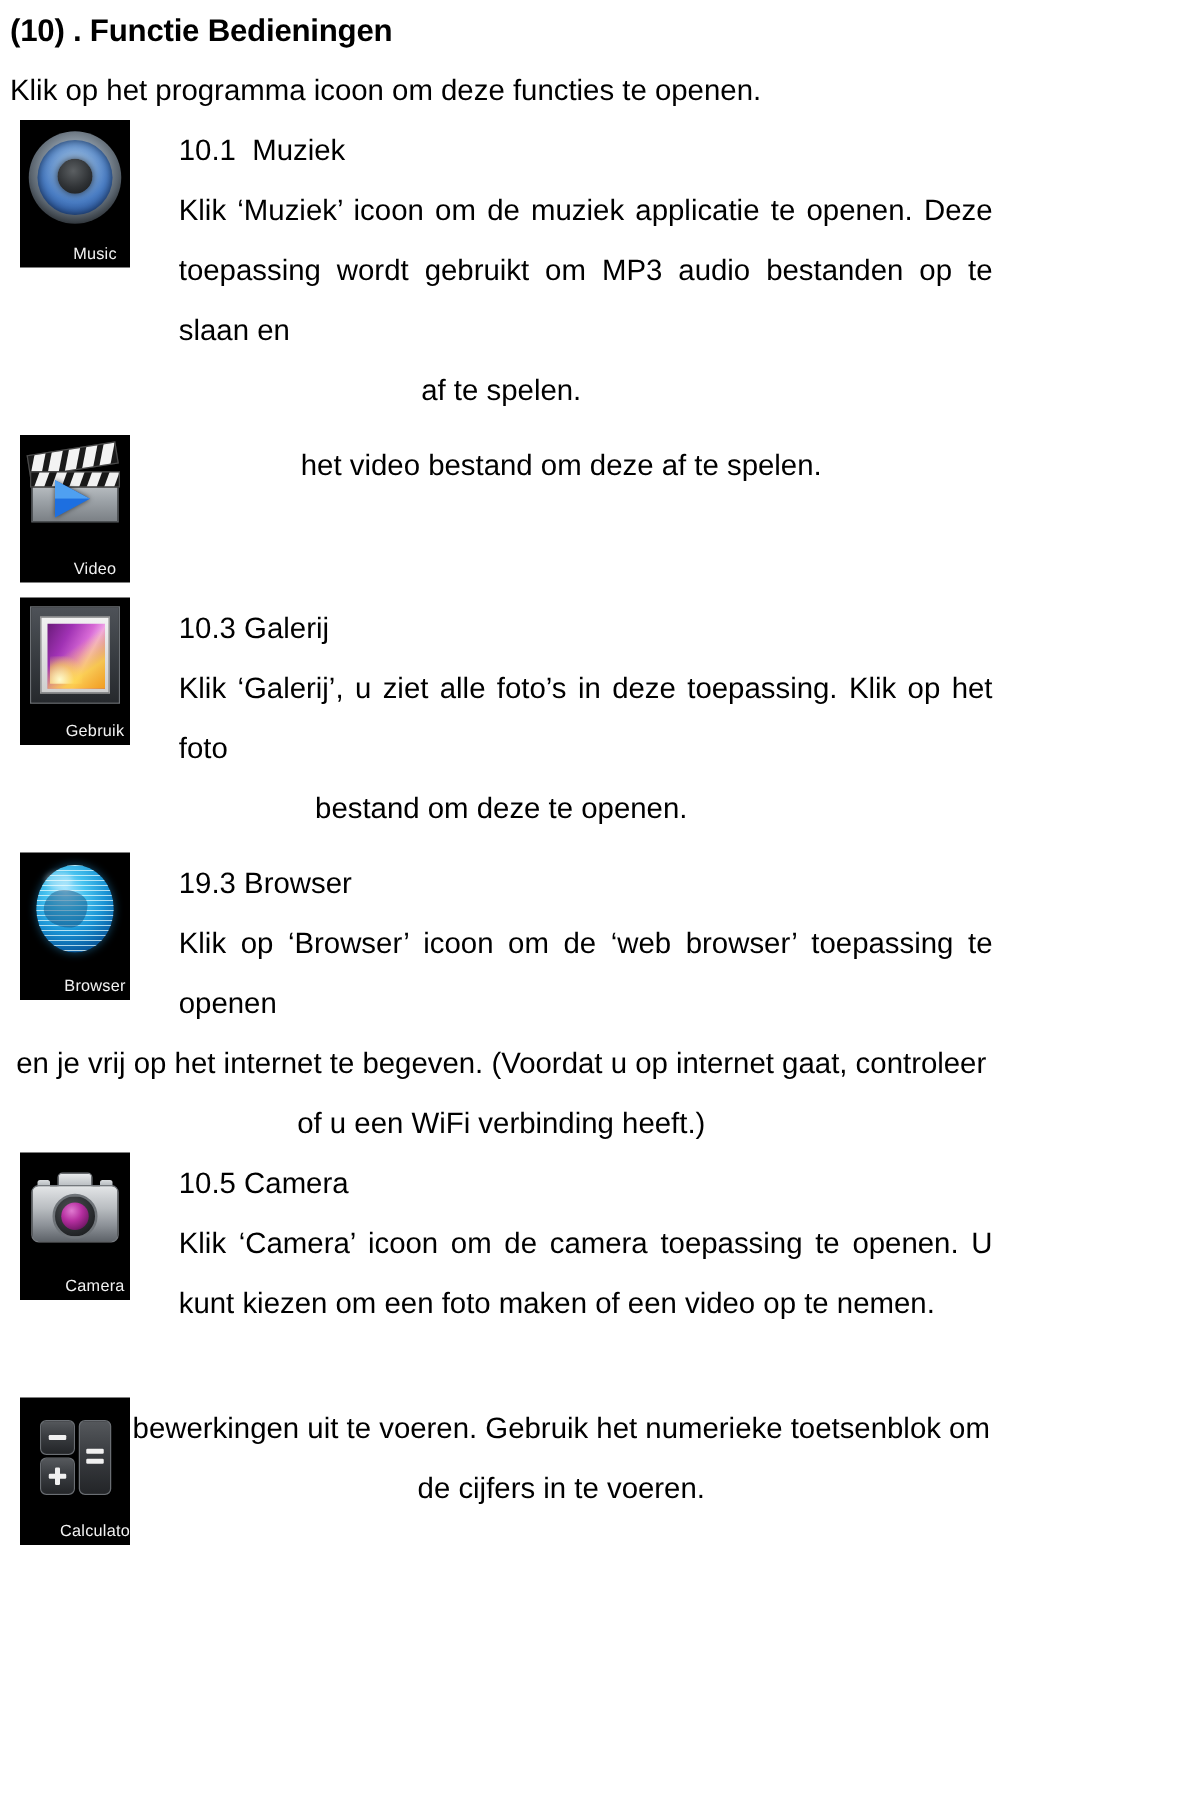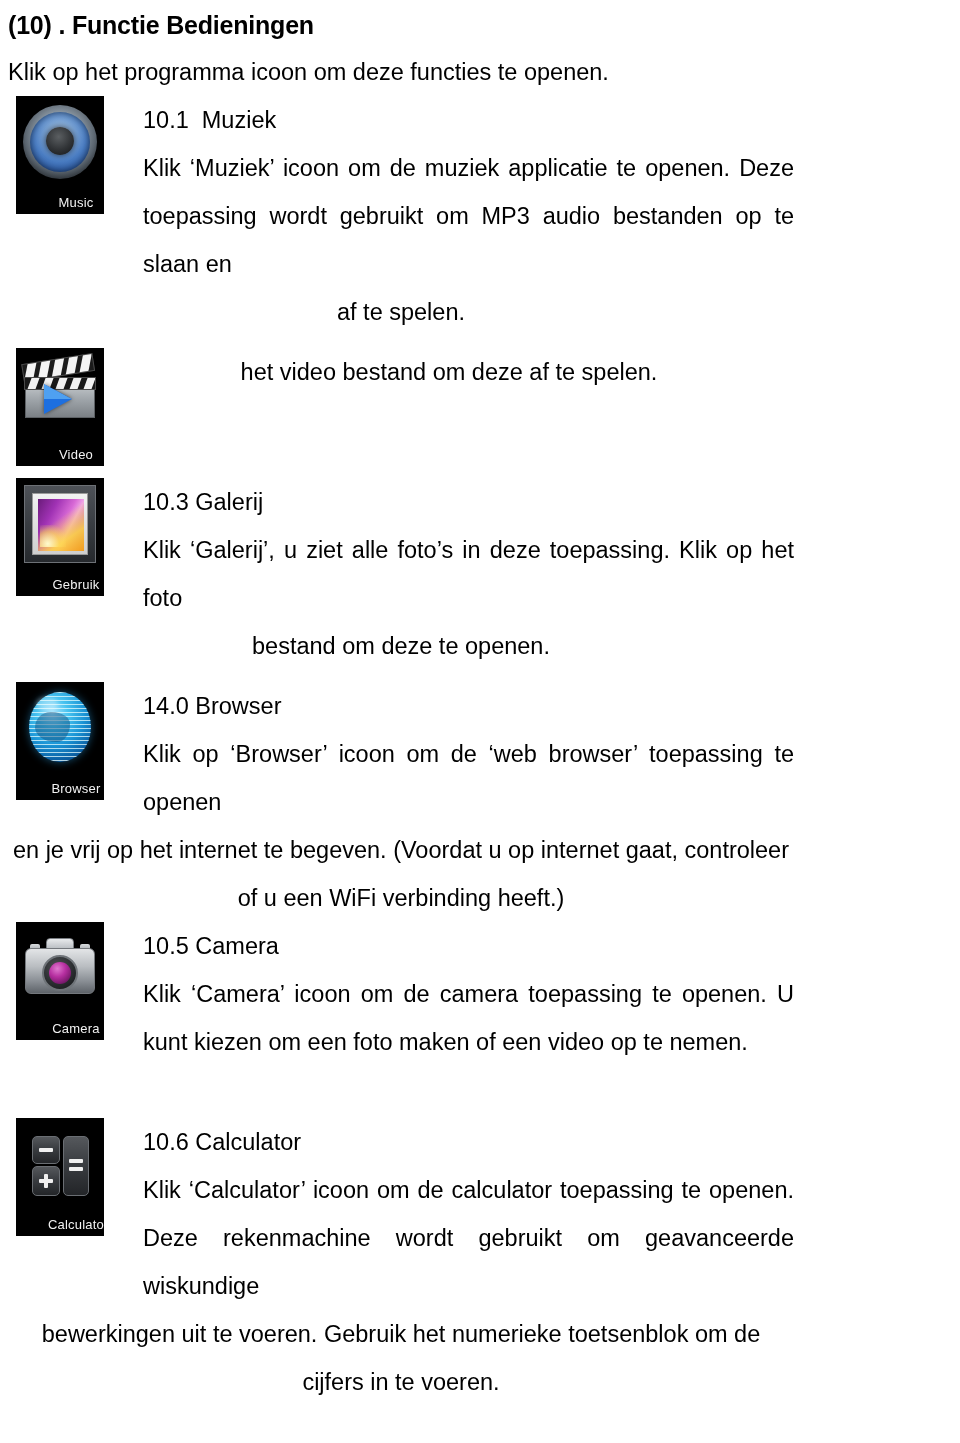--- a/index.html
+++ b/index.html
@@ -413,21 +413,21 @@
 
   <div class="section">
     <div class="icon-wrap">
       <div class="app-icon ic-browser">
         <div class="globe"></div>
         <div class="shine"></div>
         <div class="caption">Browser</div>
       </div>
     </div>
     <div class="section-body">
-      <span class="sub-heading">14.0 Browser</span>
+      <span class="sub-heading">19.3 Browser</span>
       <span class="first-run"><span>Klik op ‘Browser’ icoon om de ‘web browser’ toepassing te openen</span></span>
     </div>
     <div class="section-body no-justify">en je vrij op het internet te begeven. (Voordat u op internet gaat, controleer of u een WiFi verbinding heeft.)</div>
   </div>
 
   <div class="section">
     <div class="icon-wrap">
       <div class="app-icon ic-camera">
         <div class="hump"></div>
         <div class="knob-l"></div>
@@ -454,20 +454,16 @@
         <div class="key k-plus"></div>
         <div class="key k-eq"></div>
         <div class="bar m1"></div>
         <div class="bar p1"></div>
         <div class="bar p2"></div>
         <div class="bar e1"></div>
         <div class="bar e2"></div>
         <div class="caption">Calculator</div>
       </div>
     </div>
-    <div class="section-body">
-      <span class="sub-heading">10.6 Calculator</span>
-      <span class="first-run"><span>Klik ‘Calculator’ icoon om de calculator toepassing te openen. Deze rekenmachine wordt gebruikt om geavanceerde wiskundige</span></span>
-    </div>
     <div class="section-body no-justify">bewerkingen uit te voeren. Gebruik het numerieke toetsenblok om de cijfers in te voeren.</div>
   </div>
 
 </div>
 
 </body></html>

